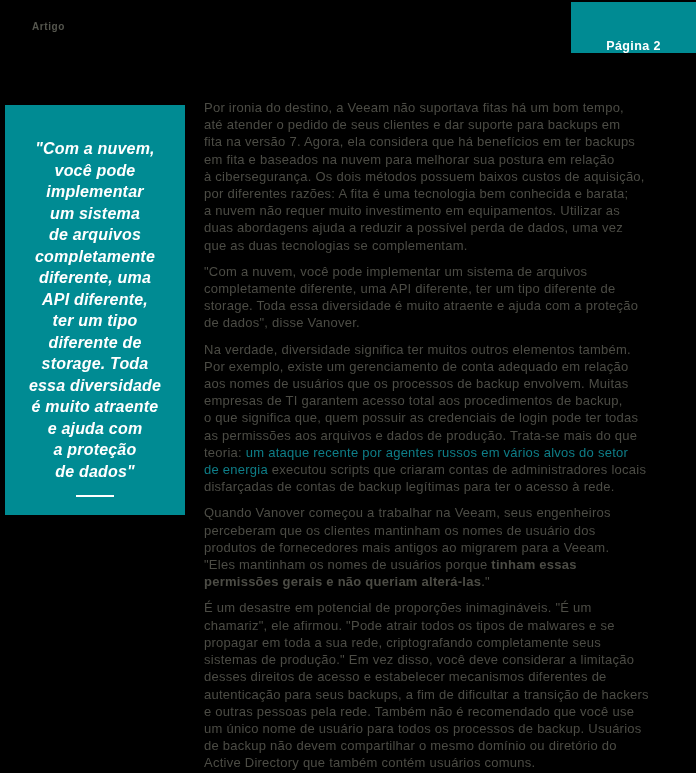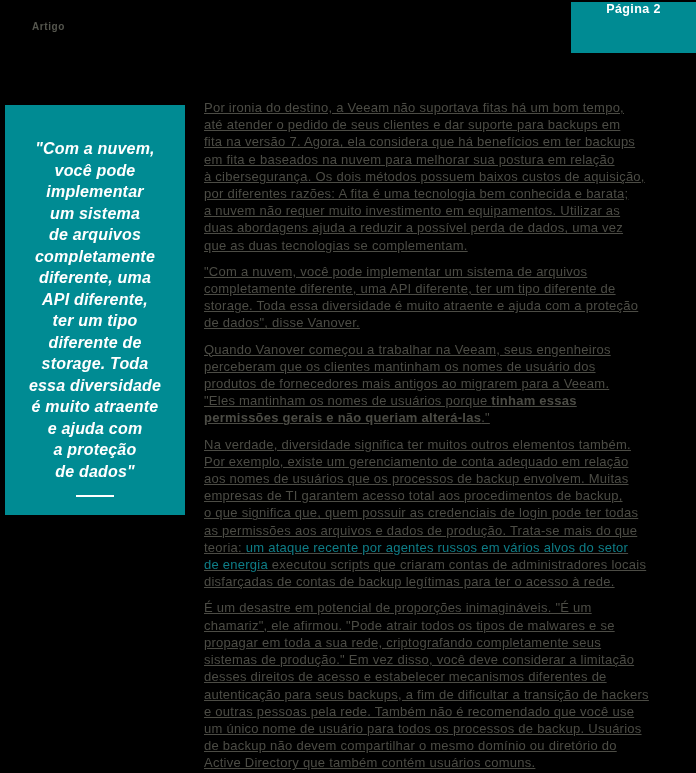--- a/index.html
+++ b/index.html
@@ -27,21 +27,21 @@
 
   .page-badge {
     position: absolute;
     right: 0;
     top: 2px;
     width: 125px;
     height: 51px;
     background: var(--teal, #008b93);
     color: var(--quote_text, #ffffff);
     display: flex;
-    align-items: flex-start;
+    align-items: flex-end;
     justify-content: center;
     font-size: 12.5px;
     font-weight: bold;
     letter-spacing: 0.4px;
   }
 
   .pull-quote {
     position: absolute;
     left: 5px;
     top: 105px;
@@ -76,21 +76,20 @@
     width: 482px;
     font-size: 13px;
     line-height: 17.2px;
     letter-spacing: 0.25px;
     color: var(--body_text, #4c4c45);
   }
 
   .para {
     margin: 0 0 9px 0;
     white-space: pre-line;
-    text-decoration: underline;
   }
 
   .run-normal { color: inherit; }
   .run-bold   { font-weight: bold; color: inherit; }
   .run-link   { color: var(--link, #0e7e88); text-decoration: none; cursor: pointer; }
 </style>
 </head>
 <body>
 
 <div class="page" style="--background: #000000; --teal: #008b93; --quote_text: #ffffff; --body_text: #4c4c45; --link: #0e7e88; --kicker_text: #55564e;">
@@ -128,34 +127,34 @@
 em fita e baseados na nuvem para melhorar sua postura em relação
 à cibersegurança. Os dois métodos possuem baixos custos de aquisição,
 por diferentes razões: A fita é uma tecnologia bem conhecida e barata;
 a nuvem não requer muito investimento em equipamentos. Utilizar as
 duas abordagens ajuda a reduzir a possível perda de dados, uma vez
 que as duas tecnologias se complementam.</span></p>
       <p class="para"><span class="run-normal">"Com a nuvem, você pode implementar um sistema de arquivos
 completamente diferente, uma API diferente, ter um tipo diferente de
 storage. Toda essa diversidade é muito atraente e ajuda com a proteção
 de dados", disse Vanover.</span></p>
-      <p class="para"><span class="run-normal">Quando Vanover começou a trabalhar na Veeam, seus engenheiros
-perceberam que os clientes mantinham os nomes de usuário dos
-produtos de fornecedores mais antigos ao migrarem para a Veeam.
-"Eles mantinham os nomes de usuários porque </span><span class="run-bold">tinham essas
-permissões gerais e não queriam alterá-las</span><span class="run-normal">."</span></p>
       <p class="para"><span class="run-normal">Na verdade, diversidade significa ter muitos outros elementos também.
 Por exemplo, existe um gerenciamento de conta adequado em relação
 aos nomes de usuários que os processos de backup envolvem. Muitas
 empresas de TI garantem acesso total aos procedimentos de backup,
 o que significa que, quem possuir as credenciais de login pode ter todas
 as permissões aos arquivos e dados de produção. Trata-se mais do que
 teoria: </span><span class="run-link">um ataque recente por agentes russos em vários alvos do setor
 de energia</span><span class="run-normal"> executou scripts que criaram contas de administradores locais
 disfarçadas de contas de backup legítimas para ter o acesso à rede.</span></p>
+      <p class="para"><span class="run-normal">Quando Vanover começou a trabalhar na Veeam, seus engenheiros
+perceberam que os clientes mantinham os nomes de usuário dos
+produtos de fornecedores mais antigos ao migrarem para a Veeam.
+"Eles mantinham os nomes de usuários porque </span><span class="run-bold">tinham essas
+permissões gerais e não queriam alterá-las</span><span class="run-normal">."</span></p>
       <p class="para"><span class="run-normal">É um desastre em potencial de proporções inimagináveis. "É um
 chamariz", ele afirmou. "Pode atrair todos os tipos de malwares e se
 propagar em toda a sua rede, criptografando completamente seus
 sistemas de produção." Em vez disso, você deve considerar a limitação
 desses direitos de acesso e estabelecer mecanismos diferentes de
 autenticação para seus backups, a fim de dificultar a transição de hackers
 e outras pessoas pela rede. Também não é recomendado que você use
 um único nome de usuário para todos os processos de backup. Usuários
 de backup não devem compartilhar o mesmo domínio ou diretório do
 Active Directory que também contém usuários comuns.</span></p>

